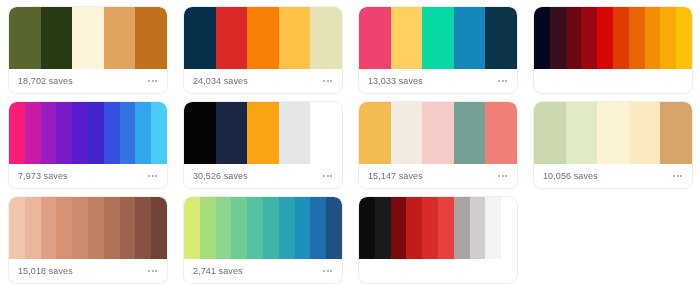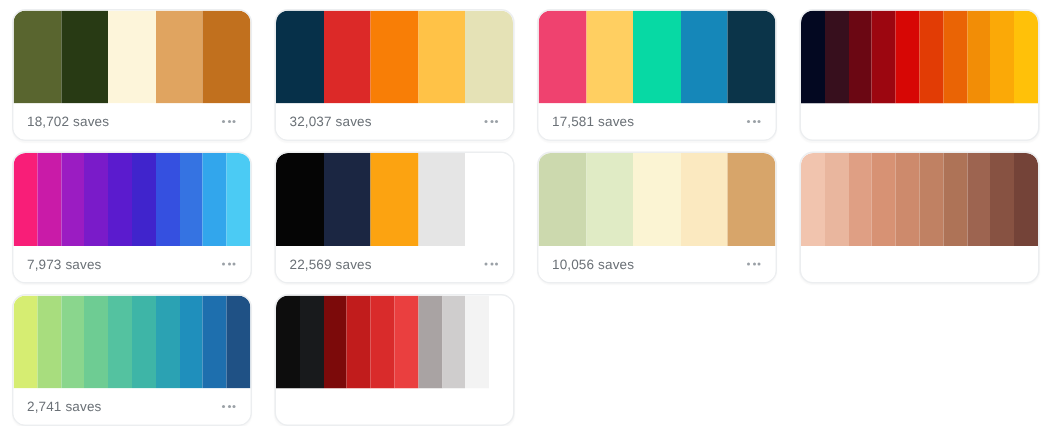--- a/index.html
+++ b/index.html
@@ -100,38 +100,38 @@
     </div>
     <div class="palette-card">
       <div class="swatches">
         <div class="swatch" style="background: rgb(6, 48, 73);"></div>
         <div class="swatch" style="background: rgb(220, 41, 40);"></div>
         <div class="swatch" style="background: rgb(248, 126, 6);"></div>
         <div class="swatch" style="background: rgb(255, 194, 71);"></div>
         <div class="swatch" style="background: rgb(229, 226, 182);"></div>
       </div>
       <div class="card-footer">
-        <span class="saves-label">32,037 saves</span>
+        <span class="saves-label">24,034 saves</span>
         <div class="more-menu">
           <span class="dot"></span>
           <span class="dot"></span>
           <span class="dot"></span>
         </div>
       </div>
     </div>
     <div class="palette-card">
       <div class="swatches">
         <div class="swatch" style="background: rgb(239, 66, 111);"></div>
         <div class="swatch" style="background: rgb(255, 207, 97);"></div>
         <div class="swatch" style="background: rgb(7, 217, 164);"></div>
         <div class="swatch" style="background: rgb(21, 135, 185);"></div>
         <div class="swatch" style="background: rgb(11, 52, 73);"></div>
       </div>
       <div class="card-footer">
-        <span class="saves-label">17,581 saves</span>
+        <span class="saves-label">13,033 saves</span>
         <div class="more-menu">
           <span class="dot"></span>
           <span class="dot"></span>
           <span class="dot"></span>
         </div>
       </div>
     </div>
     <div class="palette-card">
       <div class="swatches">
         <div class="swatch" style="background: rgb(3, 8, 33);"></div>
@@ -170,21 +170,38 @@
     </div>
     <div class="palette-card">
       <div class="swatches">
         <div class="swatch" style="background: rgb(5, 5, 5);"></div>
         <div class="swatch" style="background: rgb(27, 38, 66);"></div>
         <div class="swatch" style="background: rgb(252, 163, 17);"></div>
         <div class="swatch" style="background: rgb(229, 229, 229);"></div>
         <div class="swatch" style="background: rgb(255, 255, 255);"></div>
       </div>
       <div class="card-footer">
-        <span class="saves-label">22,569 saves</span>
+        <span class="saves-label">30,526 saves</span>
+        <div class="more-menu">
+          <span class="dot"></span>
+          <span class="dot"></span>
+          <span class="dot"></span>
+        </div>
+      </div>
+    </div>
+    <div class="palette-card">
+      <div class="swatches">
+        <div class="swatch" style="background: rgb(242, 188, 82);"></div>
+        <div class="swatch" style="background: rgb(243, 235, 226);"></div>
+        <div class="swatch" style="background: rgb(245, 204, 199);"></div>
+        <div class="swatch" style="background: rgb(116, 160, 150);"></div>
+        <div class="swatch" style="background: rgb(240, 127, 120);"></div>
+      </div>
+      <div class="card-footer">
+        <span class="saves-label">15,147 saves</span>
         <div class="more-menu">
           <span class="dot"></span>
           <span class="dot"></span>
           <span class="dot"></span>
         </div>
       </div>
     </div>
     <div class="palette-card">
       <div class="swatches">
         <div class="swatch" style="background: rgb(204, 217, 174);"></div>
@@ -208,20 +225,28 @@
         <div class="swatch" style="background: rgb(233, 182, 158);"></div>
         <div class="swatch" style="background: rgb(223, 159, 132);"></div>
         <div class="swatch" style="background: rgb(215, 146, 116);"></div>
         <div class="swatch" style="background: rgb(205, 138, 108);"></div>
         <div class="swatch" style="background: rgb(192, 129, 99);"></div>
         <div class="swatch" style="background: rgb(174, 115, 87);"></div>
         <div class="swatch" style="background: rgb(157, 100, 80);"></div>
         <div class="swatch" style="background: rgb(135, 82, 66);"></div>
         <div class="swatch" style="background: rgb(116, 67, 56);"></div>
       </div>
+      <div class="card-footer">
+        <span class="saves-label">15,018 saves</span>
+        <div class="more-menu">
+          <span class="dot"></span>
+          <span class="dot"></span>
+          <span class="dot"></span>
+        </div>
+      </div>
     </div>
     <div class="palette-card">
       <div class="swatches">
         <div class="swatch" style="background: rgb(214, 237, 114);"></div>
         <div class="swatch" style="background: rgb(168, 221, 126);"></div>
         <div class="swatch" style="background: rgb(138, 214, 141);"></div>
         <div class="swatch" style="background: rgb(110, 204, 147);"></div>
         <div class="swatch" style="background: rgb(84, 194, 160);"></div>
         <div class="swatch" style="background: rgb(62, 181, 167);"></div>
         <div class="swatch" style="background: rgb(43, 162, 179);"></div>

